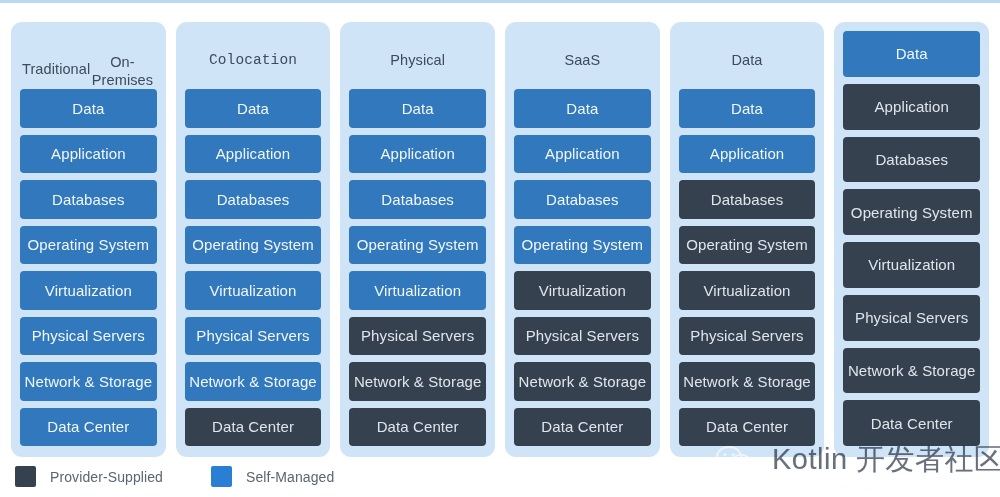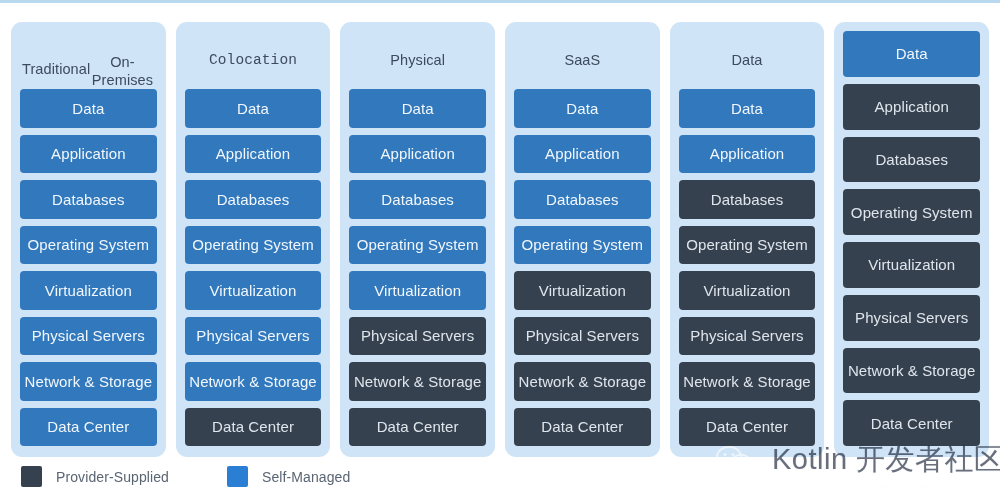--- a/index.html
+++ b/index.html
@@ -81,25 +81,25 @@
   }
   .layer.self {
     background: #3178bd;
   }
   .layer.provider {
     background: #36414f;
     color: #dfe5ec;
   }
   #legend {
     position: absolute;
-    left: 21px;
+    left: 15px;
     top: 466px;
     display: flex;
     align-items: center;
-    gap: 10px;
+    gap: 0;
   }
   .legend-item {
     display: flex;
     align-items: center;
   }
   .legend-item + .legend-item {
     margin-left: 48px;
   }
   .swatch {
     width: 21px;

